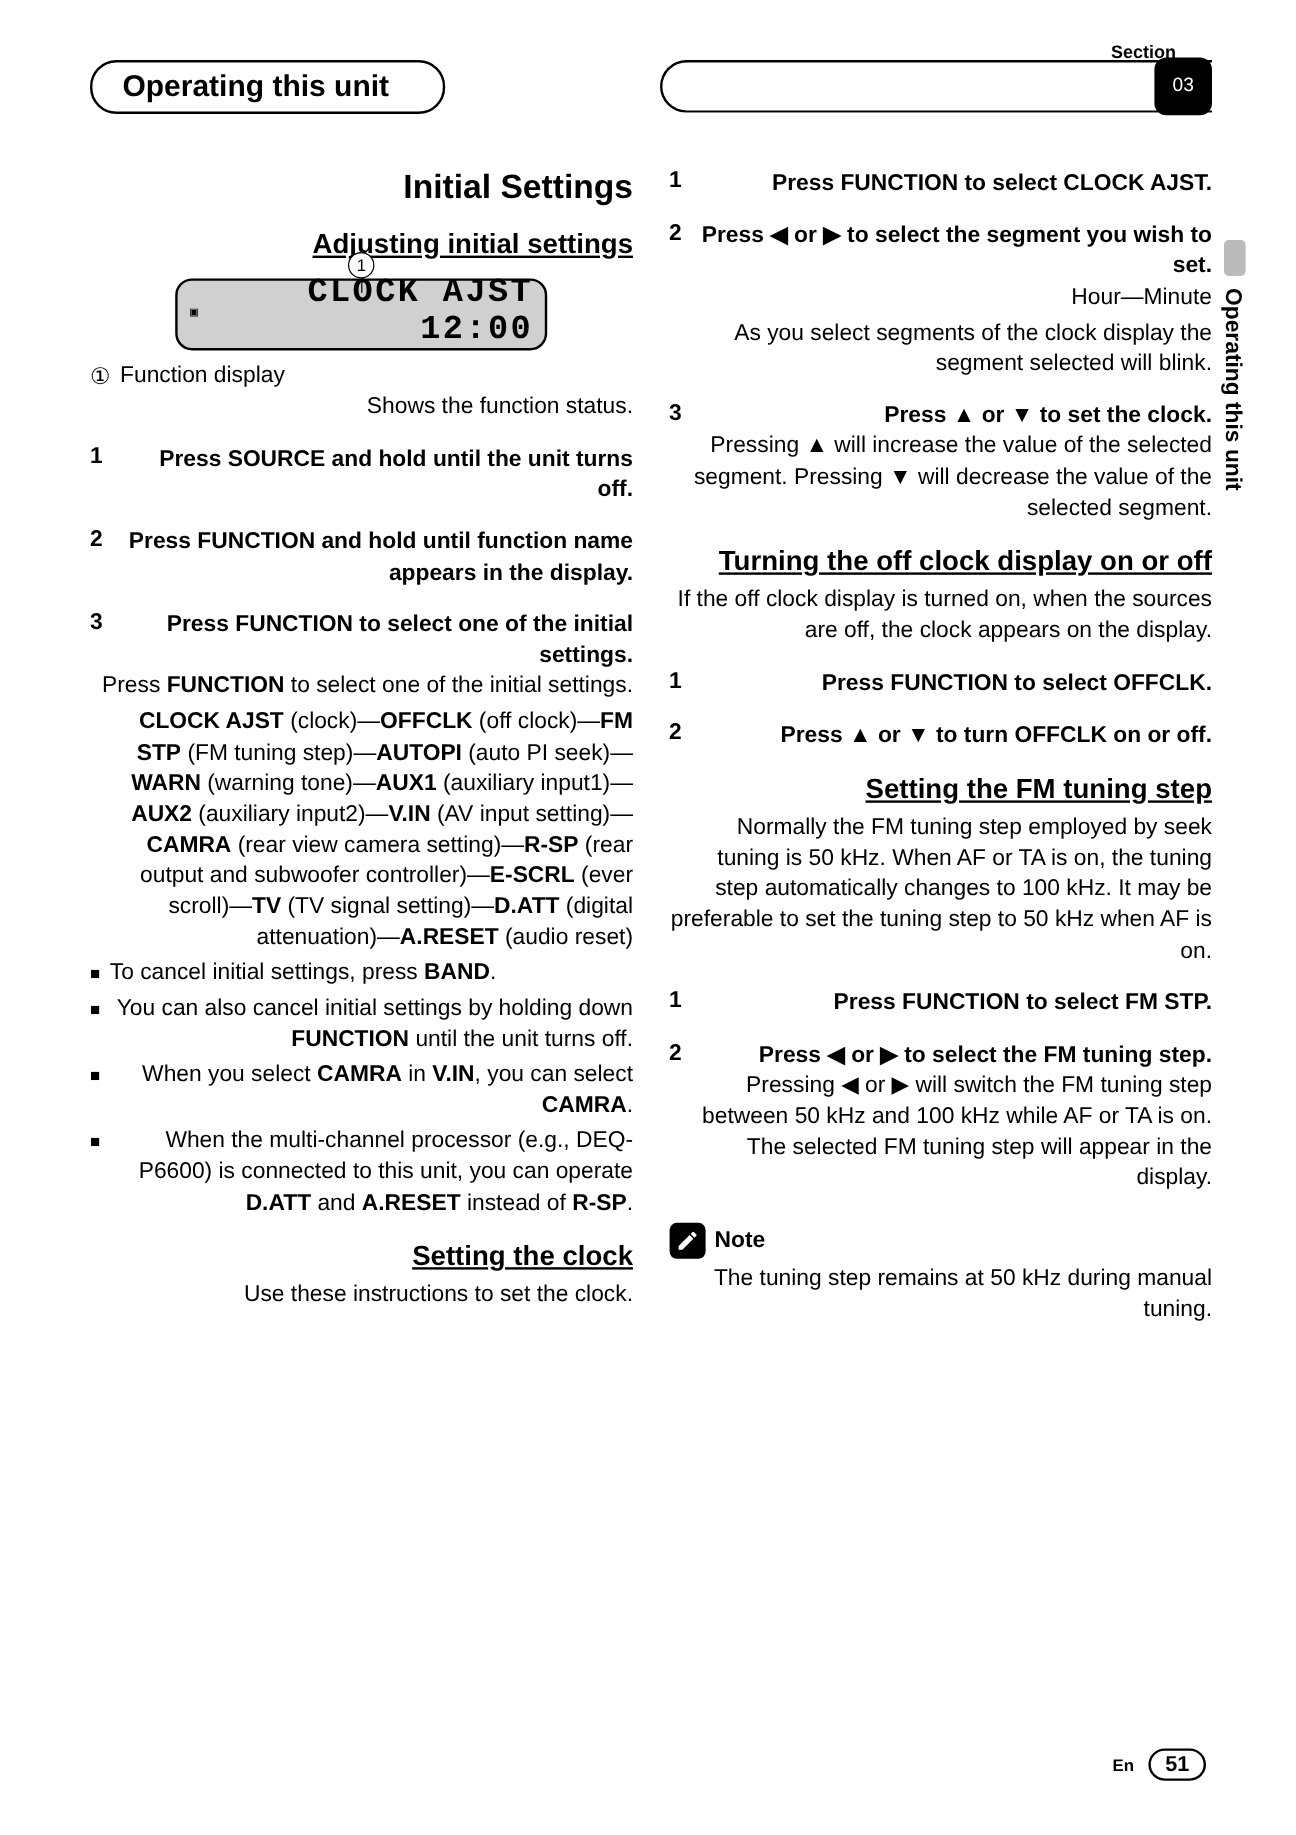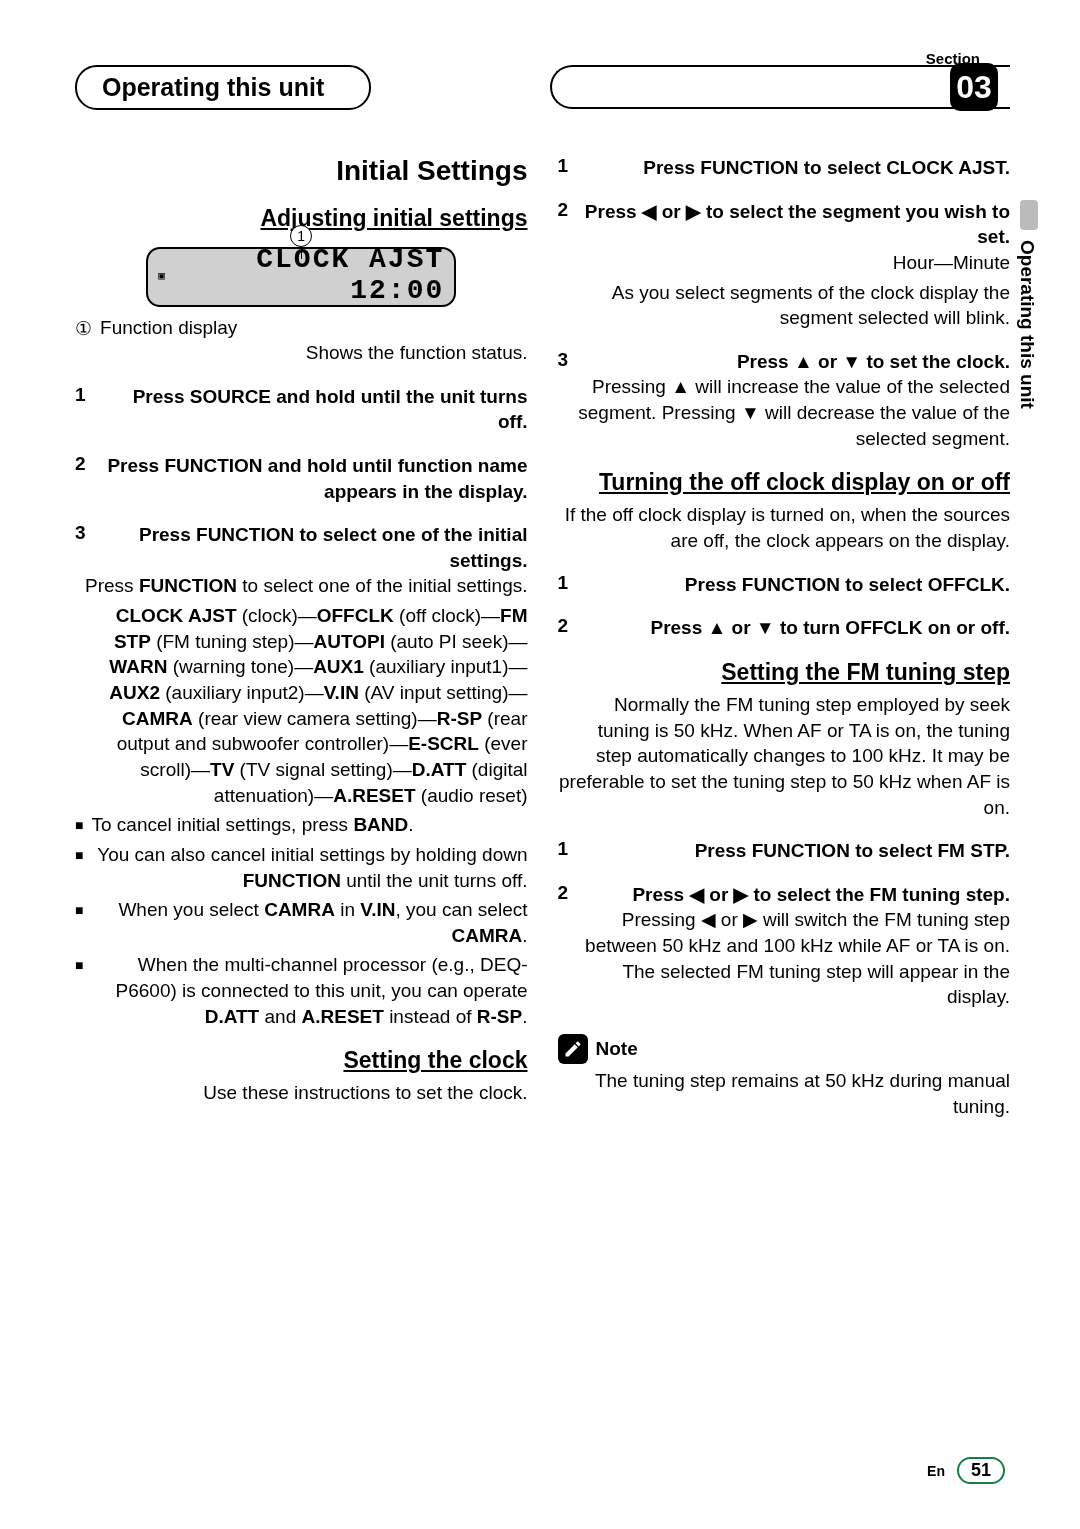--- a/index.html
+++ b/index.html
@@ -5,21 +5,21 @@
   * { box-sizing: border-box; margin: 0; padding: 0; }
   body {
     width: 1080px;
     height: 1529px;
     background: #fff;
     font-family: Arial, Helvetica, sans-serif;
     position: relative;
     color: #000;
   }
   .page {
-    padding: 65px 70px 30px 75px;
+    padding: 50px 70px 30px 75px;
     position: relative;
     height: 100%;
   }
   .top-bar {
     position: relative;
     height: 40px;
     margin-bottom: 50px;
   }
   .section-label {
     position: absolute;
@@ -42,32 +42,32 @@
     right: 0;
     top: 0;
     border: 2px solid #000;
     border-radius: 22px 0 0 22px;
     height: 44px;
     width: 460px;
     border-right: none;
   }
   .section-badge {
     position: absolute;
-    right: 12px;
+    right: 0;
     top: -2px;
     width: 48px;
     height: 48px;
     background: #000;
     color: #fff;
     border-radius: 10px;
     display: flex;
     align-items: center;
     justify-content: center;
-    font-weight: bold;
-    font-size: 32px;
+    font-weight: normal;
+    font-size: 16px;
   }
   .columns {
     display: flex;
     gap: 30px;
     text-align: right;
   }
   .col { flex: 1; }
   h1 { font-size: 28px; font-weight: 900; margin-bottom: 6px; }
   h2 { font-size: 23px; font-weight: 900; margin-bottom: 6px; margin-top: 18px; text-decoration: underline; }
   p { font-size: 19px; line-height: 1.35; margin-bottom: 4px; }
@@ -160,21 +160,21 @@
   .footer {
     position: absolute;
     bottom: 45px;
     right: 75px;
     display: flex;
     align-items: center;
     gap: 12px;
   }
   .footer-lang { font-size: 14px; font-weight: bold; }
   .footer-page {
-    border: 2px solid #15803d;
+    border: 2px solid #000000;
     border-radius: 14px;
     padding: 1px 12px;
     font-size: 18px;
     font-weight: bold;
   }
   b { font-weight: bold; }
 </style>
 </head>
 <body>
 

